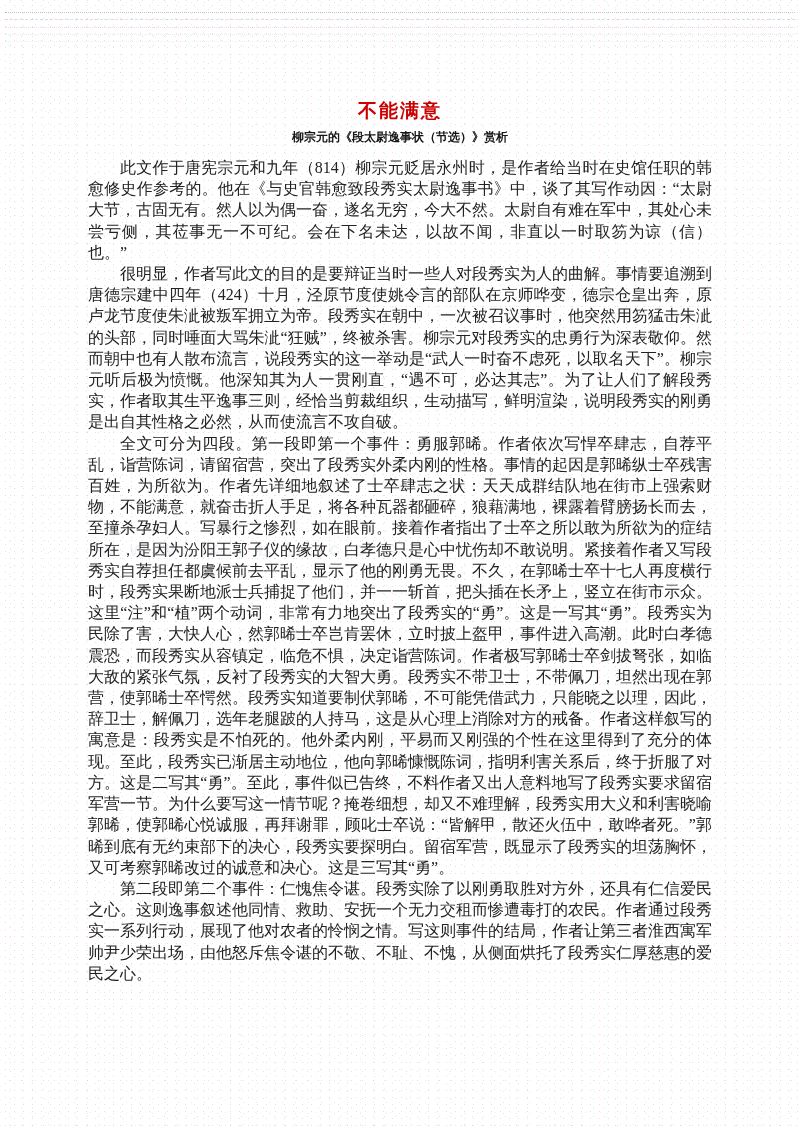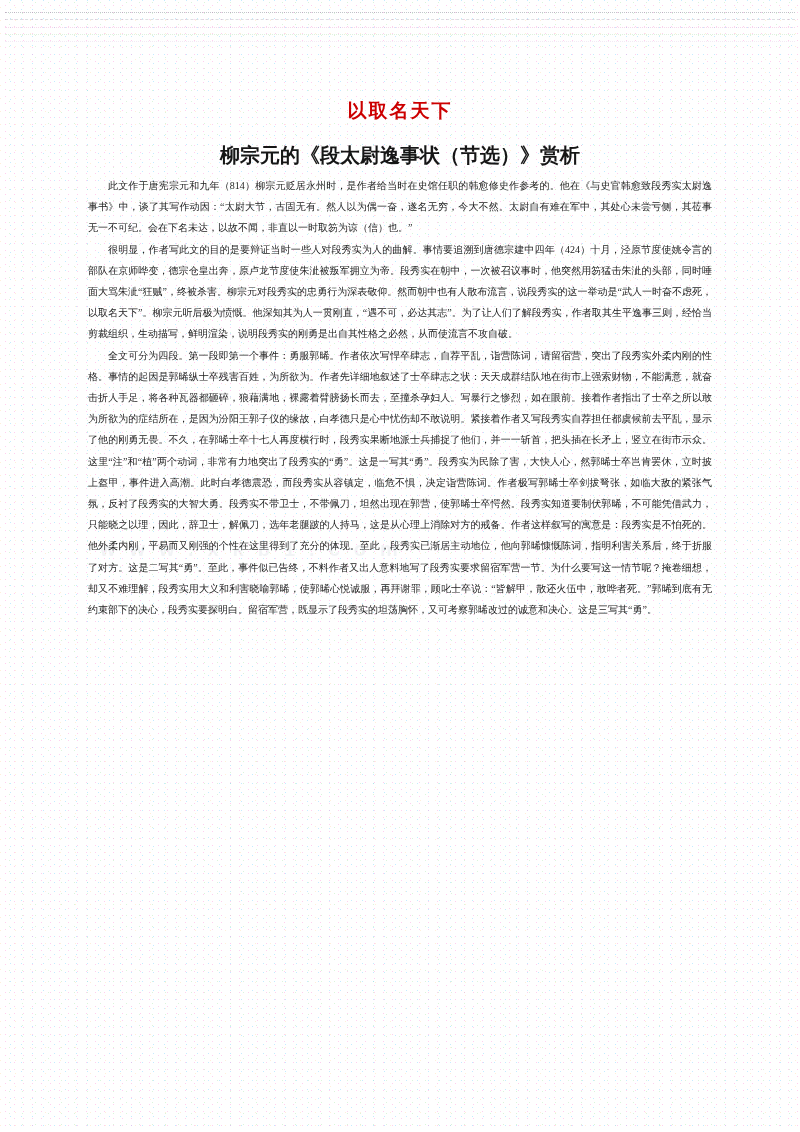--- a/index.html
+++ b/index.html
@@ -37,31 +37,31 @@
     margin:0;
     text-align:center;
     font-family:"Liberation Sans","DejaVu Sans",sans-serif;
     font-weight:bold;
     font-size:19px;
     line-height:27px;
     letter-spacing:2px;
     color:#cc0000;
   }
   .doc-subtitle {
-    margin:20px 0 9px 0;
+    margin:2px 0 9px 0;
     text-align:center;
     font-family:"Liberation Sans","DejaVu Sans",sans-serif;
     font-weight:bold;
-    font-size:20px;
+    font-size:12px;
     line-height:22px;
     color:#161616;
   }
   .body-text p {
     margin:0;
-    font-size:10px;
+    font-size:16px;
     line-height:21.2px;
     text-align:justify;
     text-justify:inter-ideograph;
     text-indent:2em;
     color:#222222;
   }
   
   .watermark {
     position:absolute;
     left:100px; top:538px;
@@ -83,24 +83,25 @@
 
   <div class="tick-row r1"></div>
   <div class="tick-row r2"></div>
   <div class="tick-row r3"></div>
   <div class="tick-row r4"></div>
   <div class="tick-row r5"></div>
 
   <div class="watermark">www.xkb1.com</div>
 
   <div class="content">
-    <h1 class="doc-title">以取名天下</h1>
+    <h1 class="doc-title">不能满意</h1>
 
     <h2 class="doc-subtitle">柳宗元的《段太尉逸事状（节选）》赏析</h2>
 
     <div class="body-text">
       <p>此文作于唐宪宗元和九年（814）柳宗元贬居永州时，是作者给当时在史馆任职的韩愈修史作参考的。他在《与史官韩愈致段秀实太尉逸事书》中，谈了其写作动因：“太尉大节，古固无有。然人以为偶一奋，遂名无穷，今大不然。太尉自有难在军中，其处心未尝亏侧，其莅事无一不可纪。会在下名未达，以故不闻，非直以一时取笏为谅（信）也。”</p>
       <p>很明显，作者写此文的目的是要辩证当时一些人对段秀实为人的曲解。事情要追溯到唐德宗建中四年（424）十月，泾原节度使姚令言的部队在京师哗变，德宗仓皇出奔，原卢龙节度使朱泚被叛军拥立为帝。段秀实在朝中，一次被召议事时，他突然用笏猛击朱泚的头部，同时唾面大骂朱泚“狂贼”，终被杀害。柳宗元对段秀实的忠勇行为深表敬仰。然而朝中也有人散布流言，说段秀实的这一举动是“武人一时奋不虑死，以取名天下”。柳宗元听后极为愤慨。他深知其为人一贯刚直，“遇不可，必达其志”。为了让人们了解段秀实，作者取其生平逸事三则，经恰当剪裁组织，生动描写，鲜明渲染，说明段秀实的刚勇是出自其性格之必然，从而使流言不攻自破。</p>
       <p>全文可分为四段。第一段即第一个事件：勇服郭晞。作者依次写悍卒肆志，自荐平乱，诣营陈词，请留宿营，突出了段秀实外柔内刚的性格。事情的起因是郭晞纵士卒残害百姓，为所欲为。作者先详细地叙述了士卒肆志之状：天天成群结队地在街市上强索财物，不能满意，就奋击折人手足，将各种瓦器都砸碎，狼藉满地，裸露着臂膀扬长而去，至撞杀孕妇人。写暴行之惨烈，如在眼前。接着作者指出了士卒之所以敢为所欲为的症结所在，是因为汾阳王郭子仪的缘故，白孝德只是心中忧伤却不敢说明。紧接着作者又写段秀实自荐担任都虞候前去平乱，显示了他的刚勇无畏。不久，在郭晞士卒十七人再度横行时，段秀实果断地派士兵捕捉了他们，并一一斩首，把头插在长矛上，竖立在街市示众。这里“注”和“植”两个动词，非常有力地突出了段秀实的“勇”。这是一写其“勇”。段秀实为民除了害，大快人心，然郭晞士卒岂肯罢休，立时披上盔甲，事件进入高潮。此时白孝德震恐，而段秀实从容镇定，临危不惧，决定诣营陈词。作者极写郭晞士卒剑拔弩张，如临大敌的紧张气氛，反衬了段秀实的大智大勇。段秀实不带卫士，不带佩刀，坦然出现在郭营，使郭晞士卒愕然。段秀实知道要制伏郭晞，不可能凭借武力，只能晓之以理，因此，辞卫士，解佩刀，选年老腿跛的人持马，这是从心理上消除对方的戒备。作者这样叙写的寓意是：段秀实是不怕死的。他外柔内刚，平易而又刚强的个性在这里得到了充分的体现。至此，段秀实已渐居主动地位，他向郭晞慷慨陈词，指明利害关系后，终于折服了对方。这是二写其“勇”。至此，事件似已告终，不料作者又出人意料地写了段秀实要求留宿军营一节。为什么要写这一情节呢？掩卷细想，却又不难理解，段秀实用大义和利害晓喻郭晞，使郭晞心悦诚服，再拜谢罪，顾叱士卒说：“皆解甲，散还火伍中，敢哗者死。”郭晞到底有无约束部下的决心，段秀实要探明白。留宿军营，既显示了段秀实的坦荡胸怀，又可考察郭晞改过的诚意和决心。这是三写其“勇”。</p>
+      <p>第二段即第二个事件：仁愧焦令谌。段秀实除了以刚勇取胜对方外，还具有仁信爱民之心。这则逸事叙述他同情、救助、安抚一个无力交租而惨遭毒打的农民。作者通过段秀实一系列行动，展现了他对农者的怜悯之情。写这则事件的结局，作者让第三者淮西寓军帅尹少荣出场，由他怒斥焦令谌的不敬、不耻、不愧，从侧面烘托了段秀实仁厚慈惠的爱民之心。</p>
     </div>
   </div>
 
 </div>
 
 </body></html>

